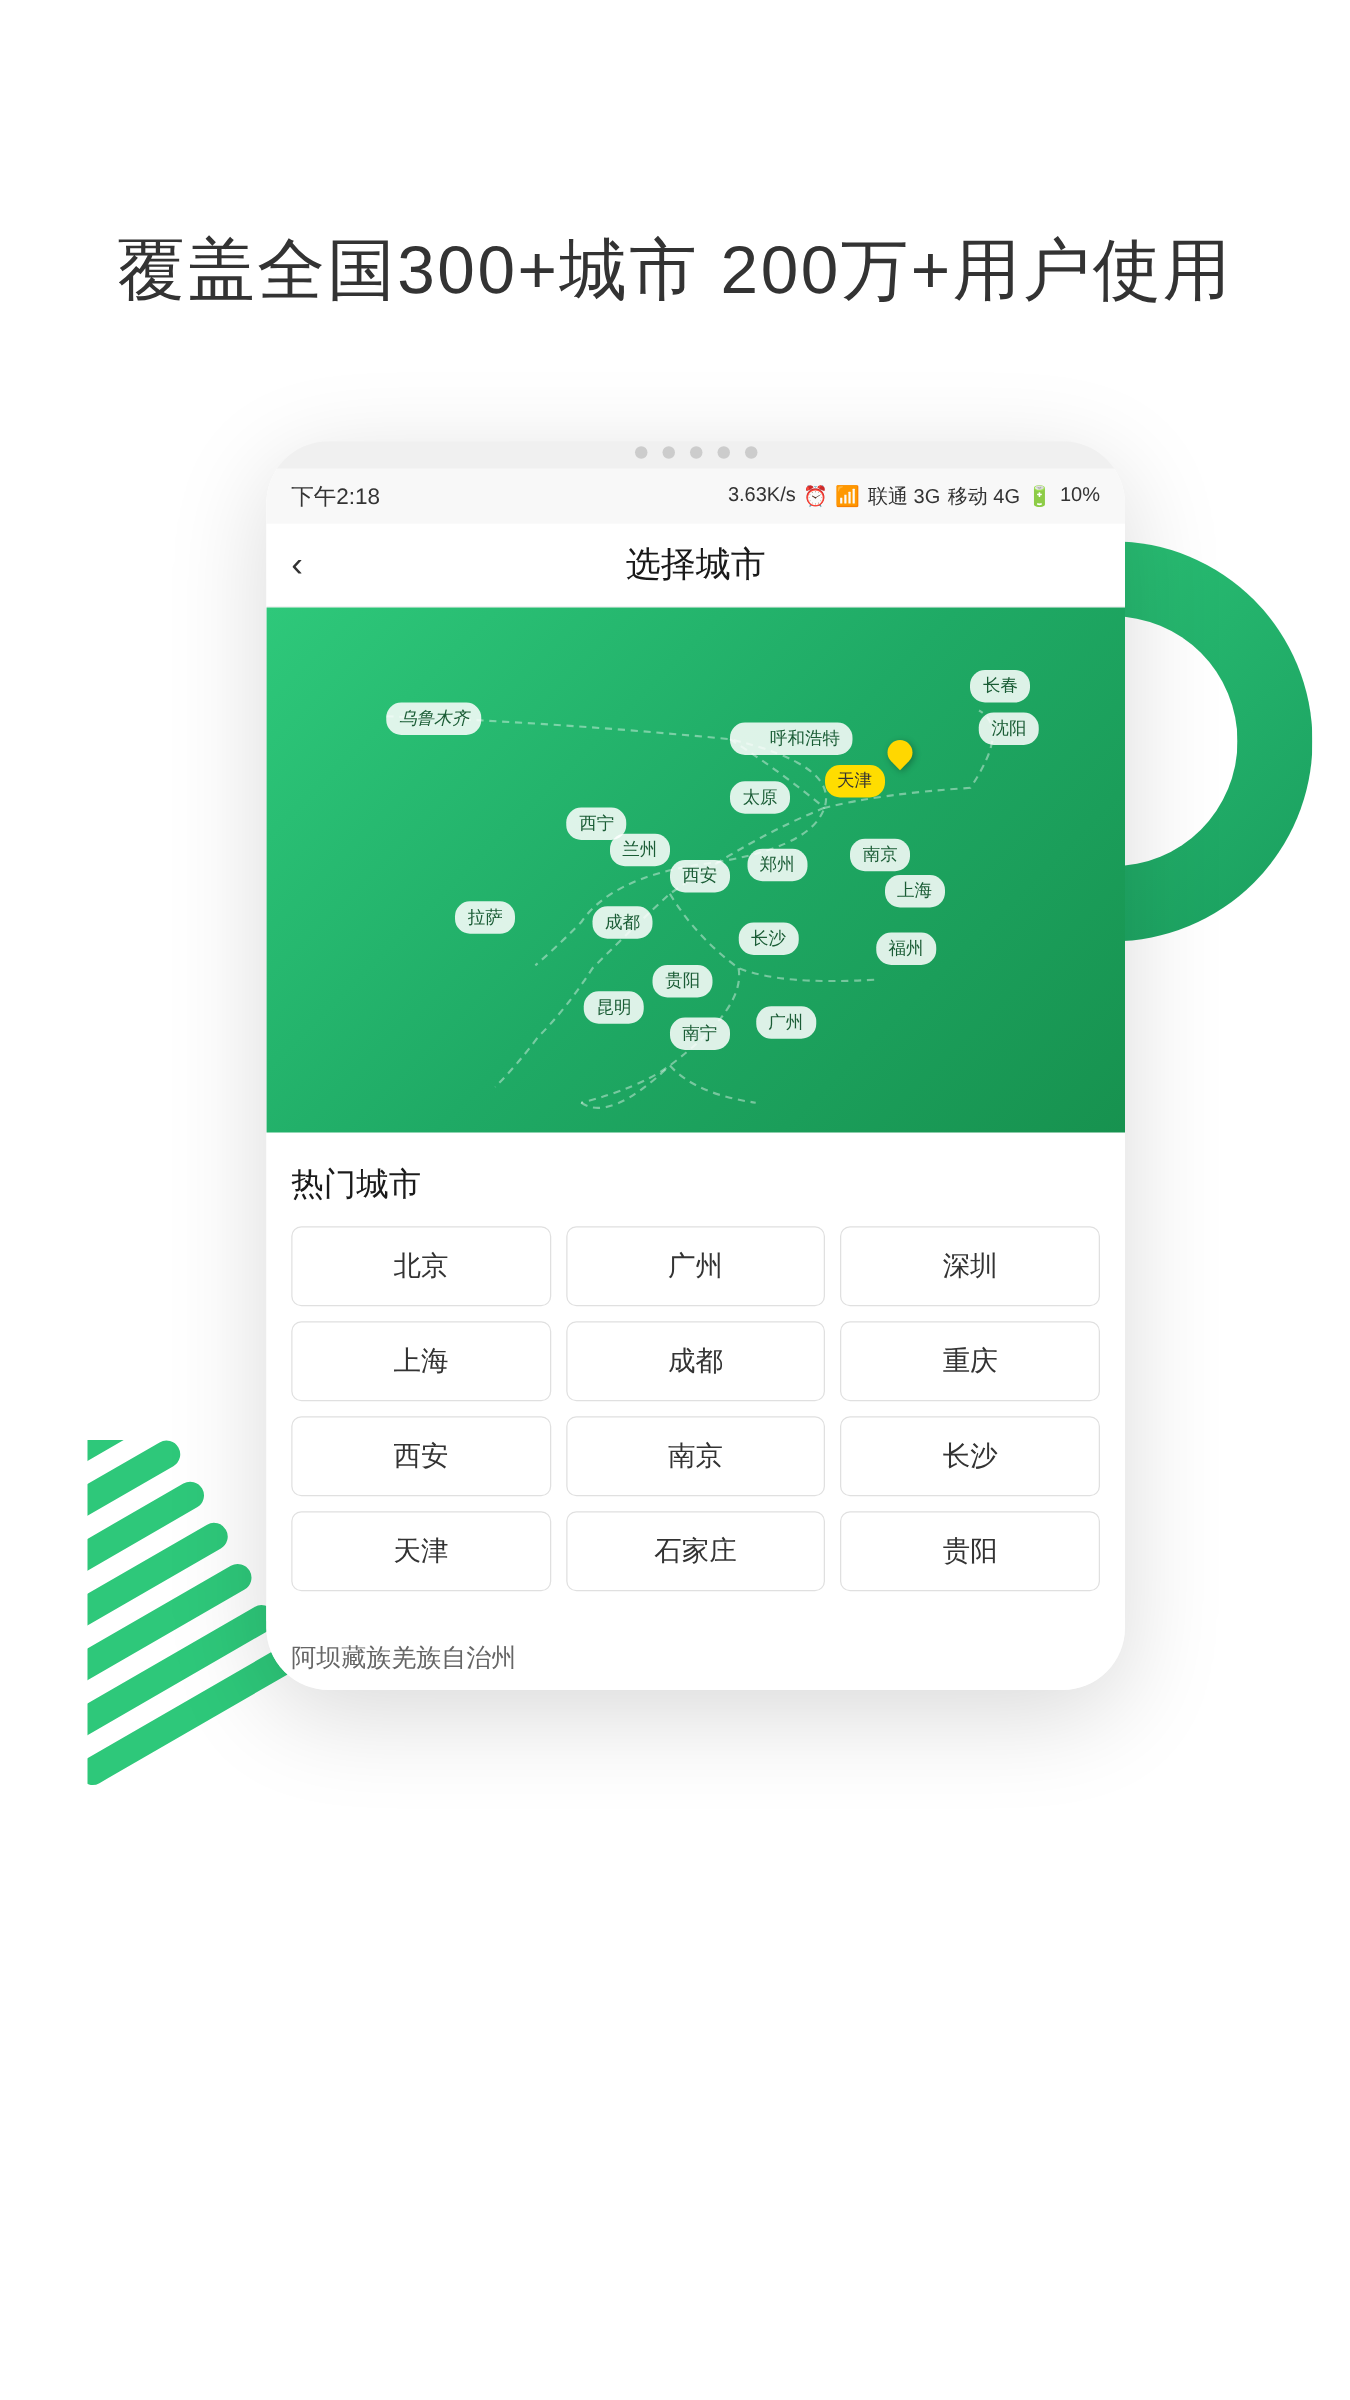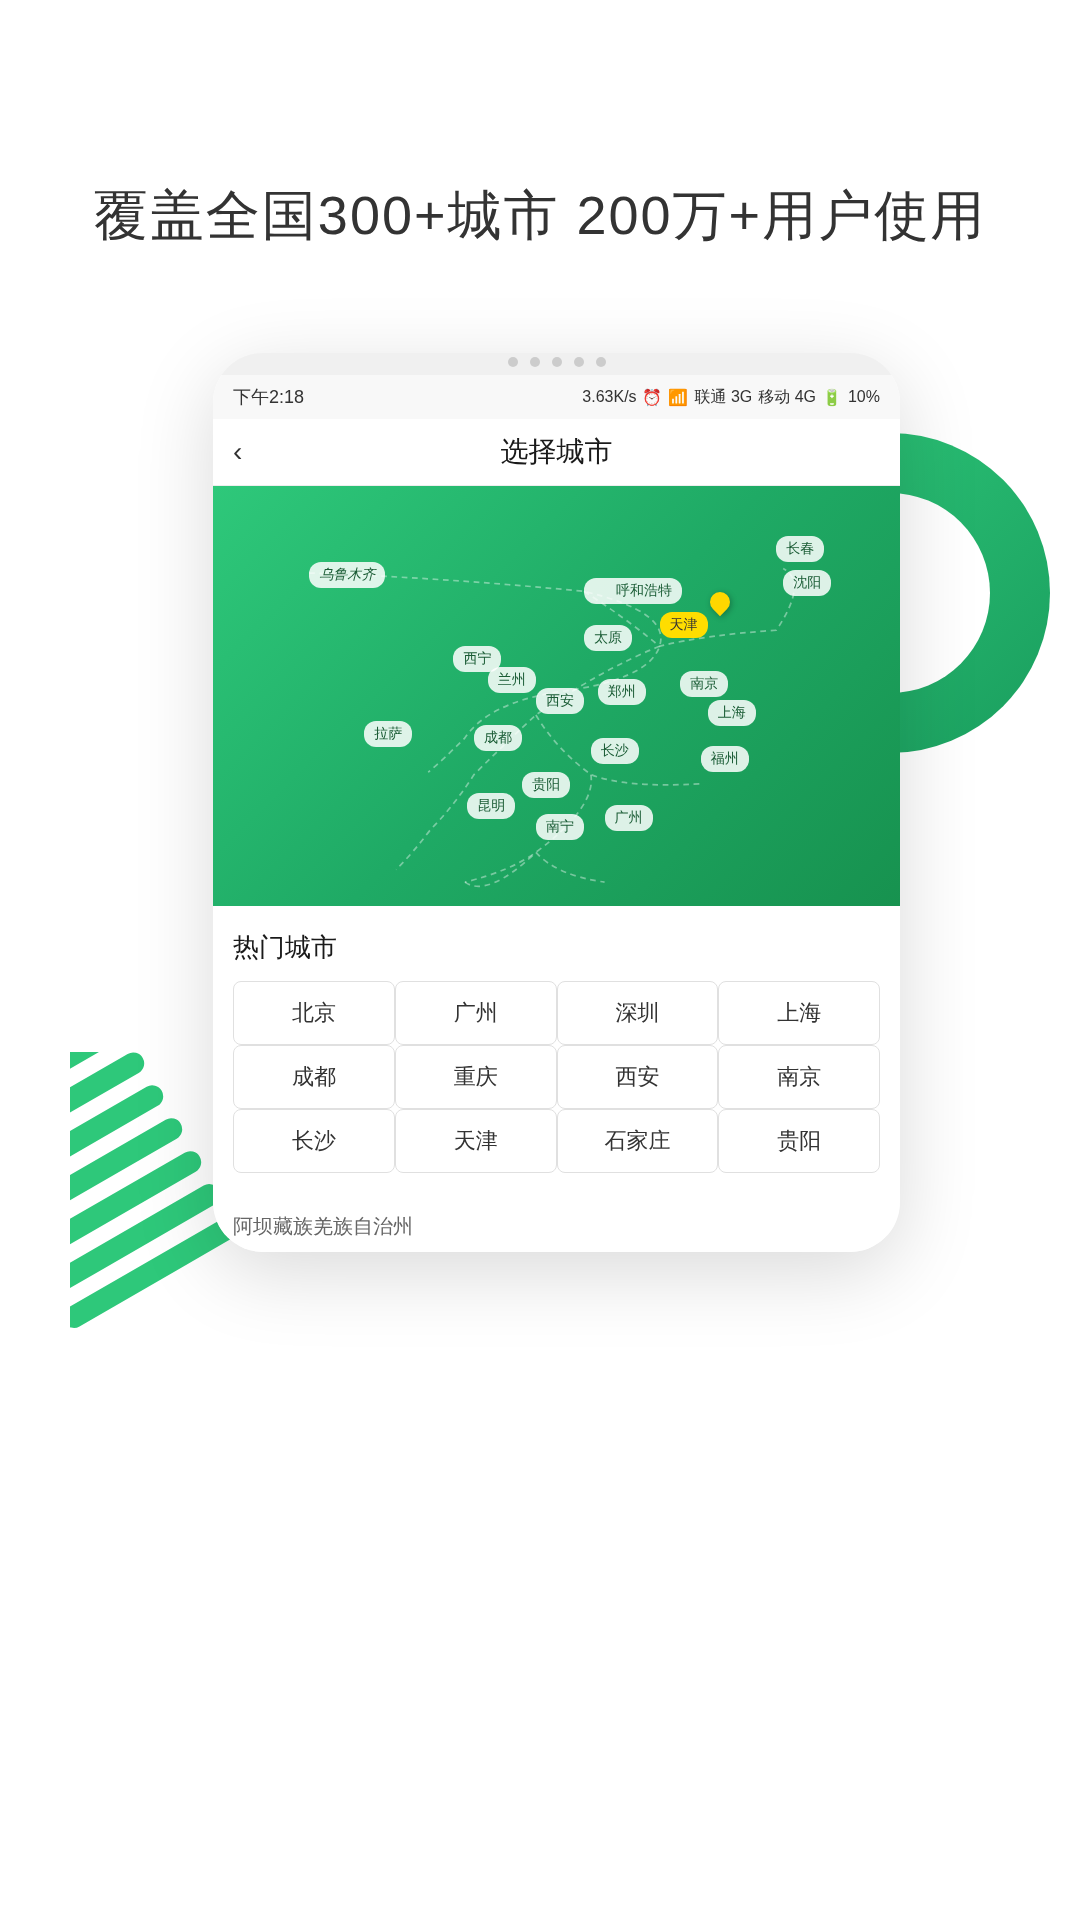--- a/index.html
+++ b/index.html
@@ -229,21 +229,22 @@
 
     .hot-cities-title {
       font-size: 26px;
       color: #1a1a1a;
       font-weight: 500;
       margin-bottom: 16px;
     }
 
     .city-grid {
       display: grid;
-      grid-template-columns: repeat(4, 1fr);
+      grid-template-columns: repeat(3, 1fr);
+      gap: 12px;
     }
 
     .city-btn {
       border: 1px solid #e0e0e0;
       border-radius: 8px;
       padding: 16px 8px;
       text-align: center;
       font-size: 22px;
       color: #333;
       cursor: pointer;

